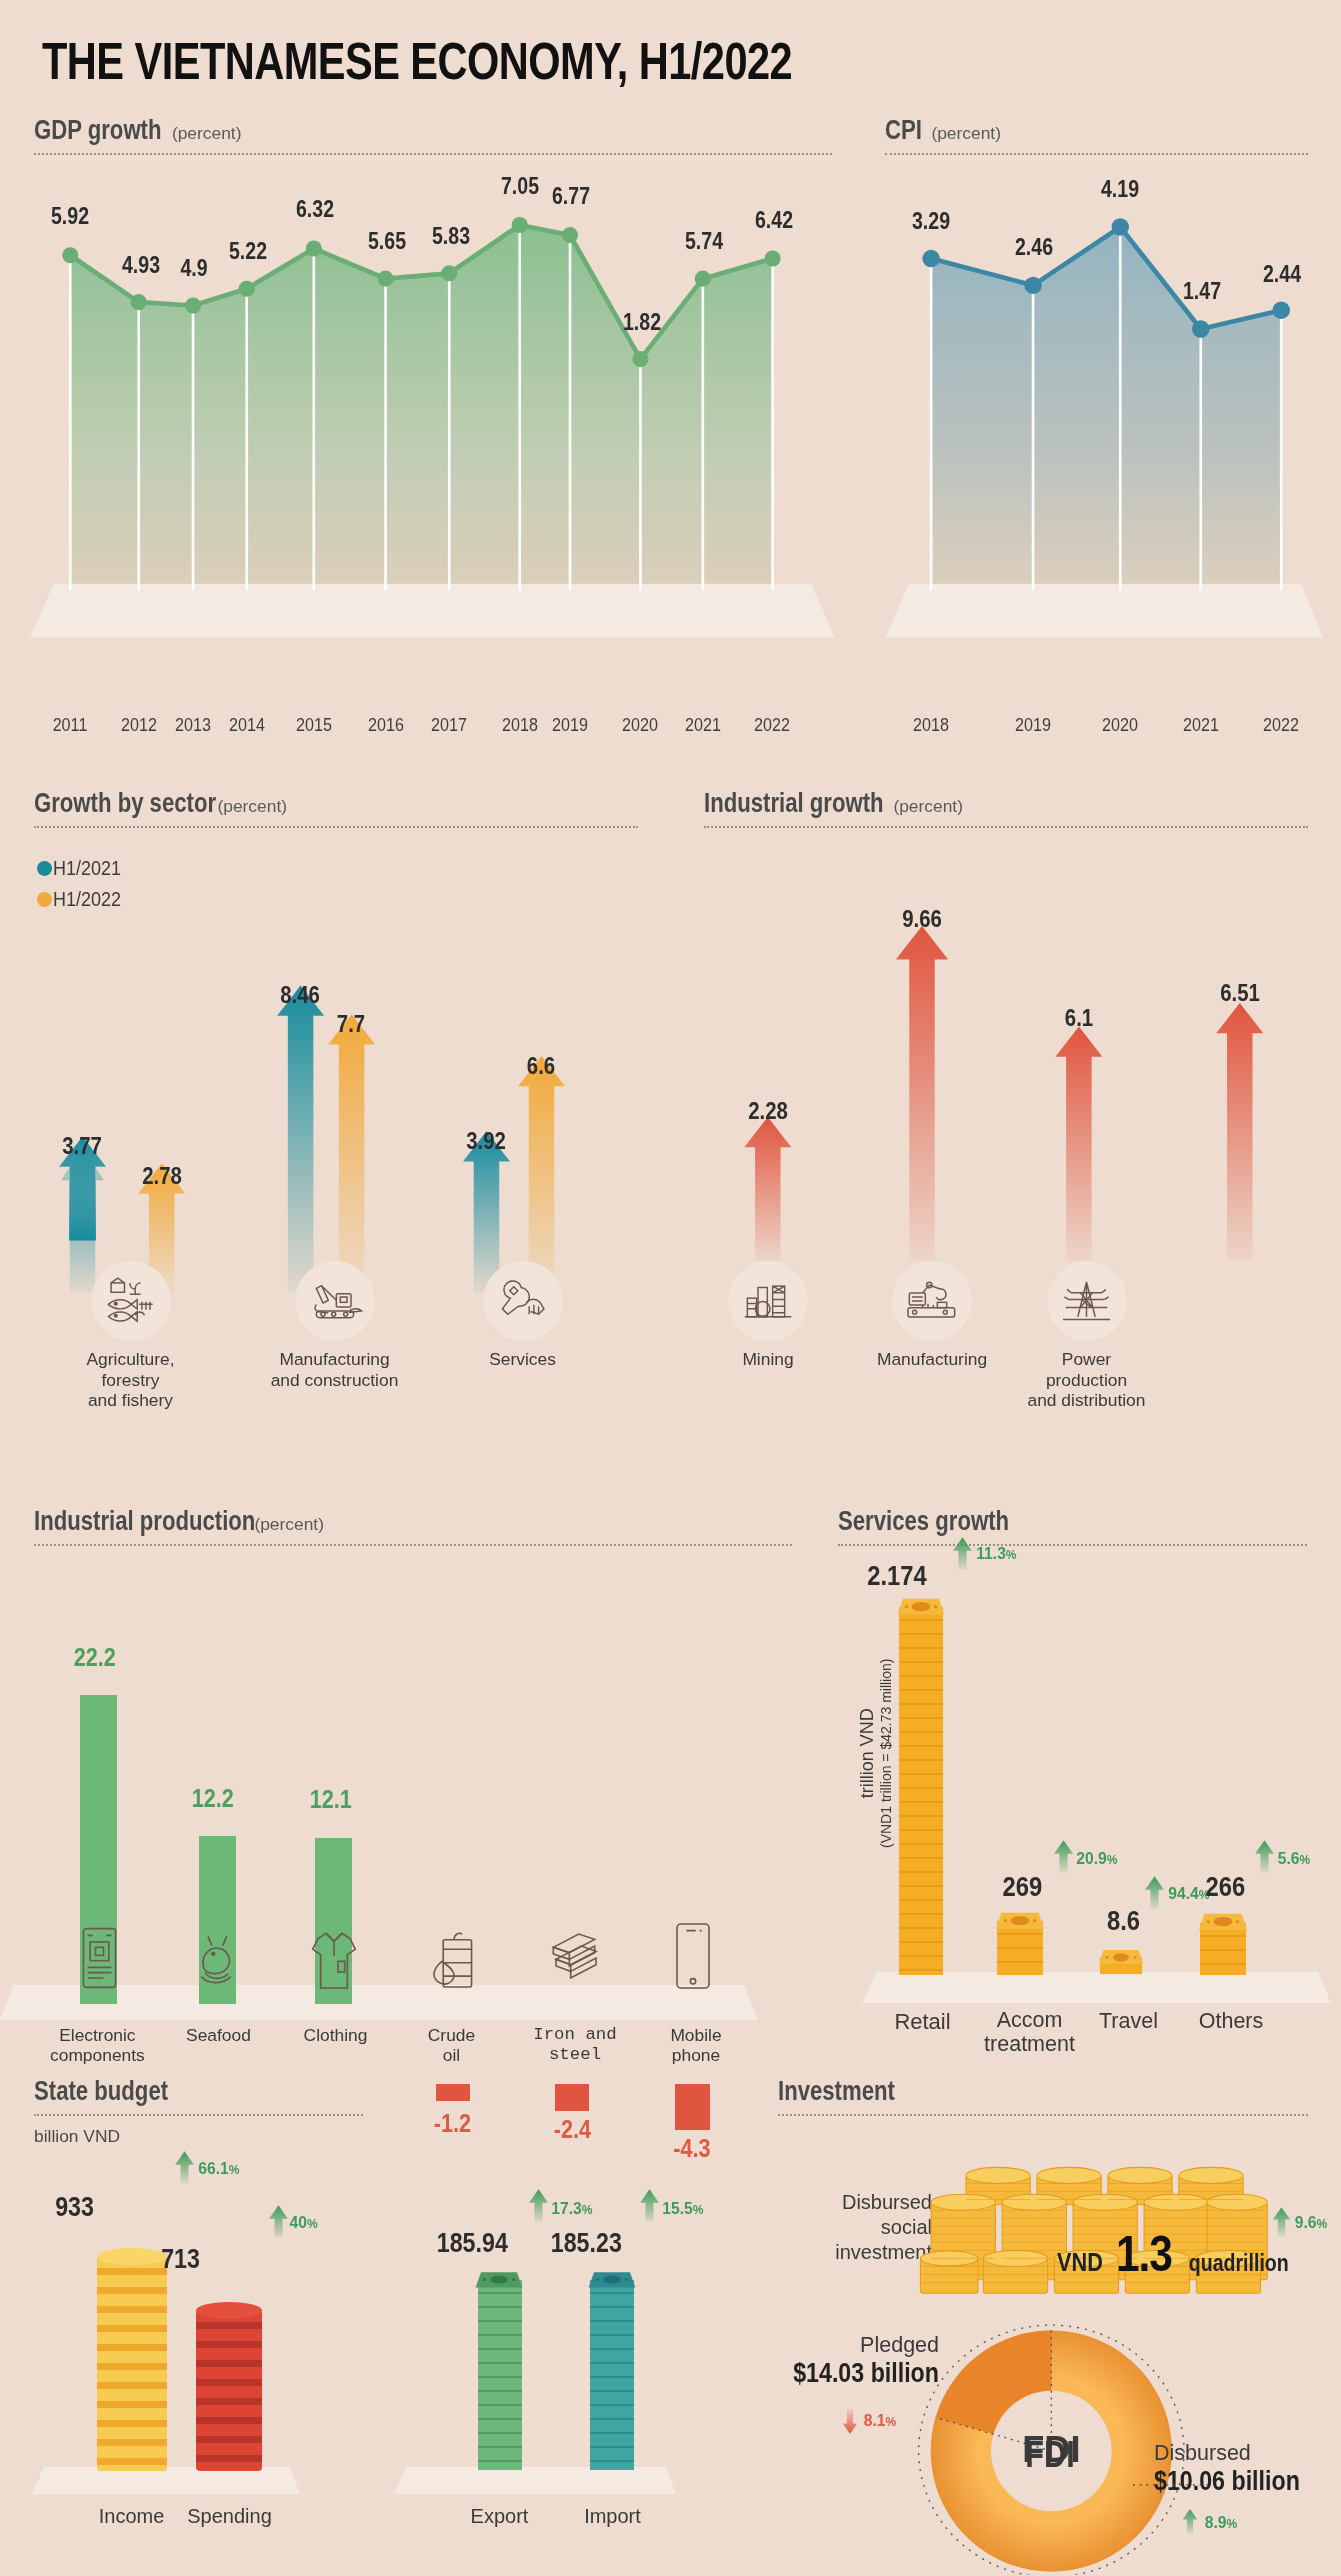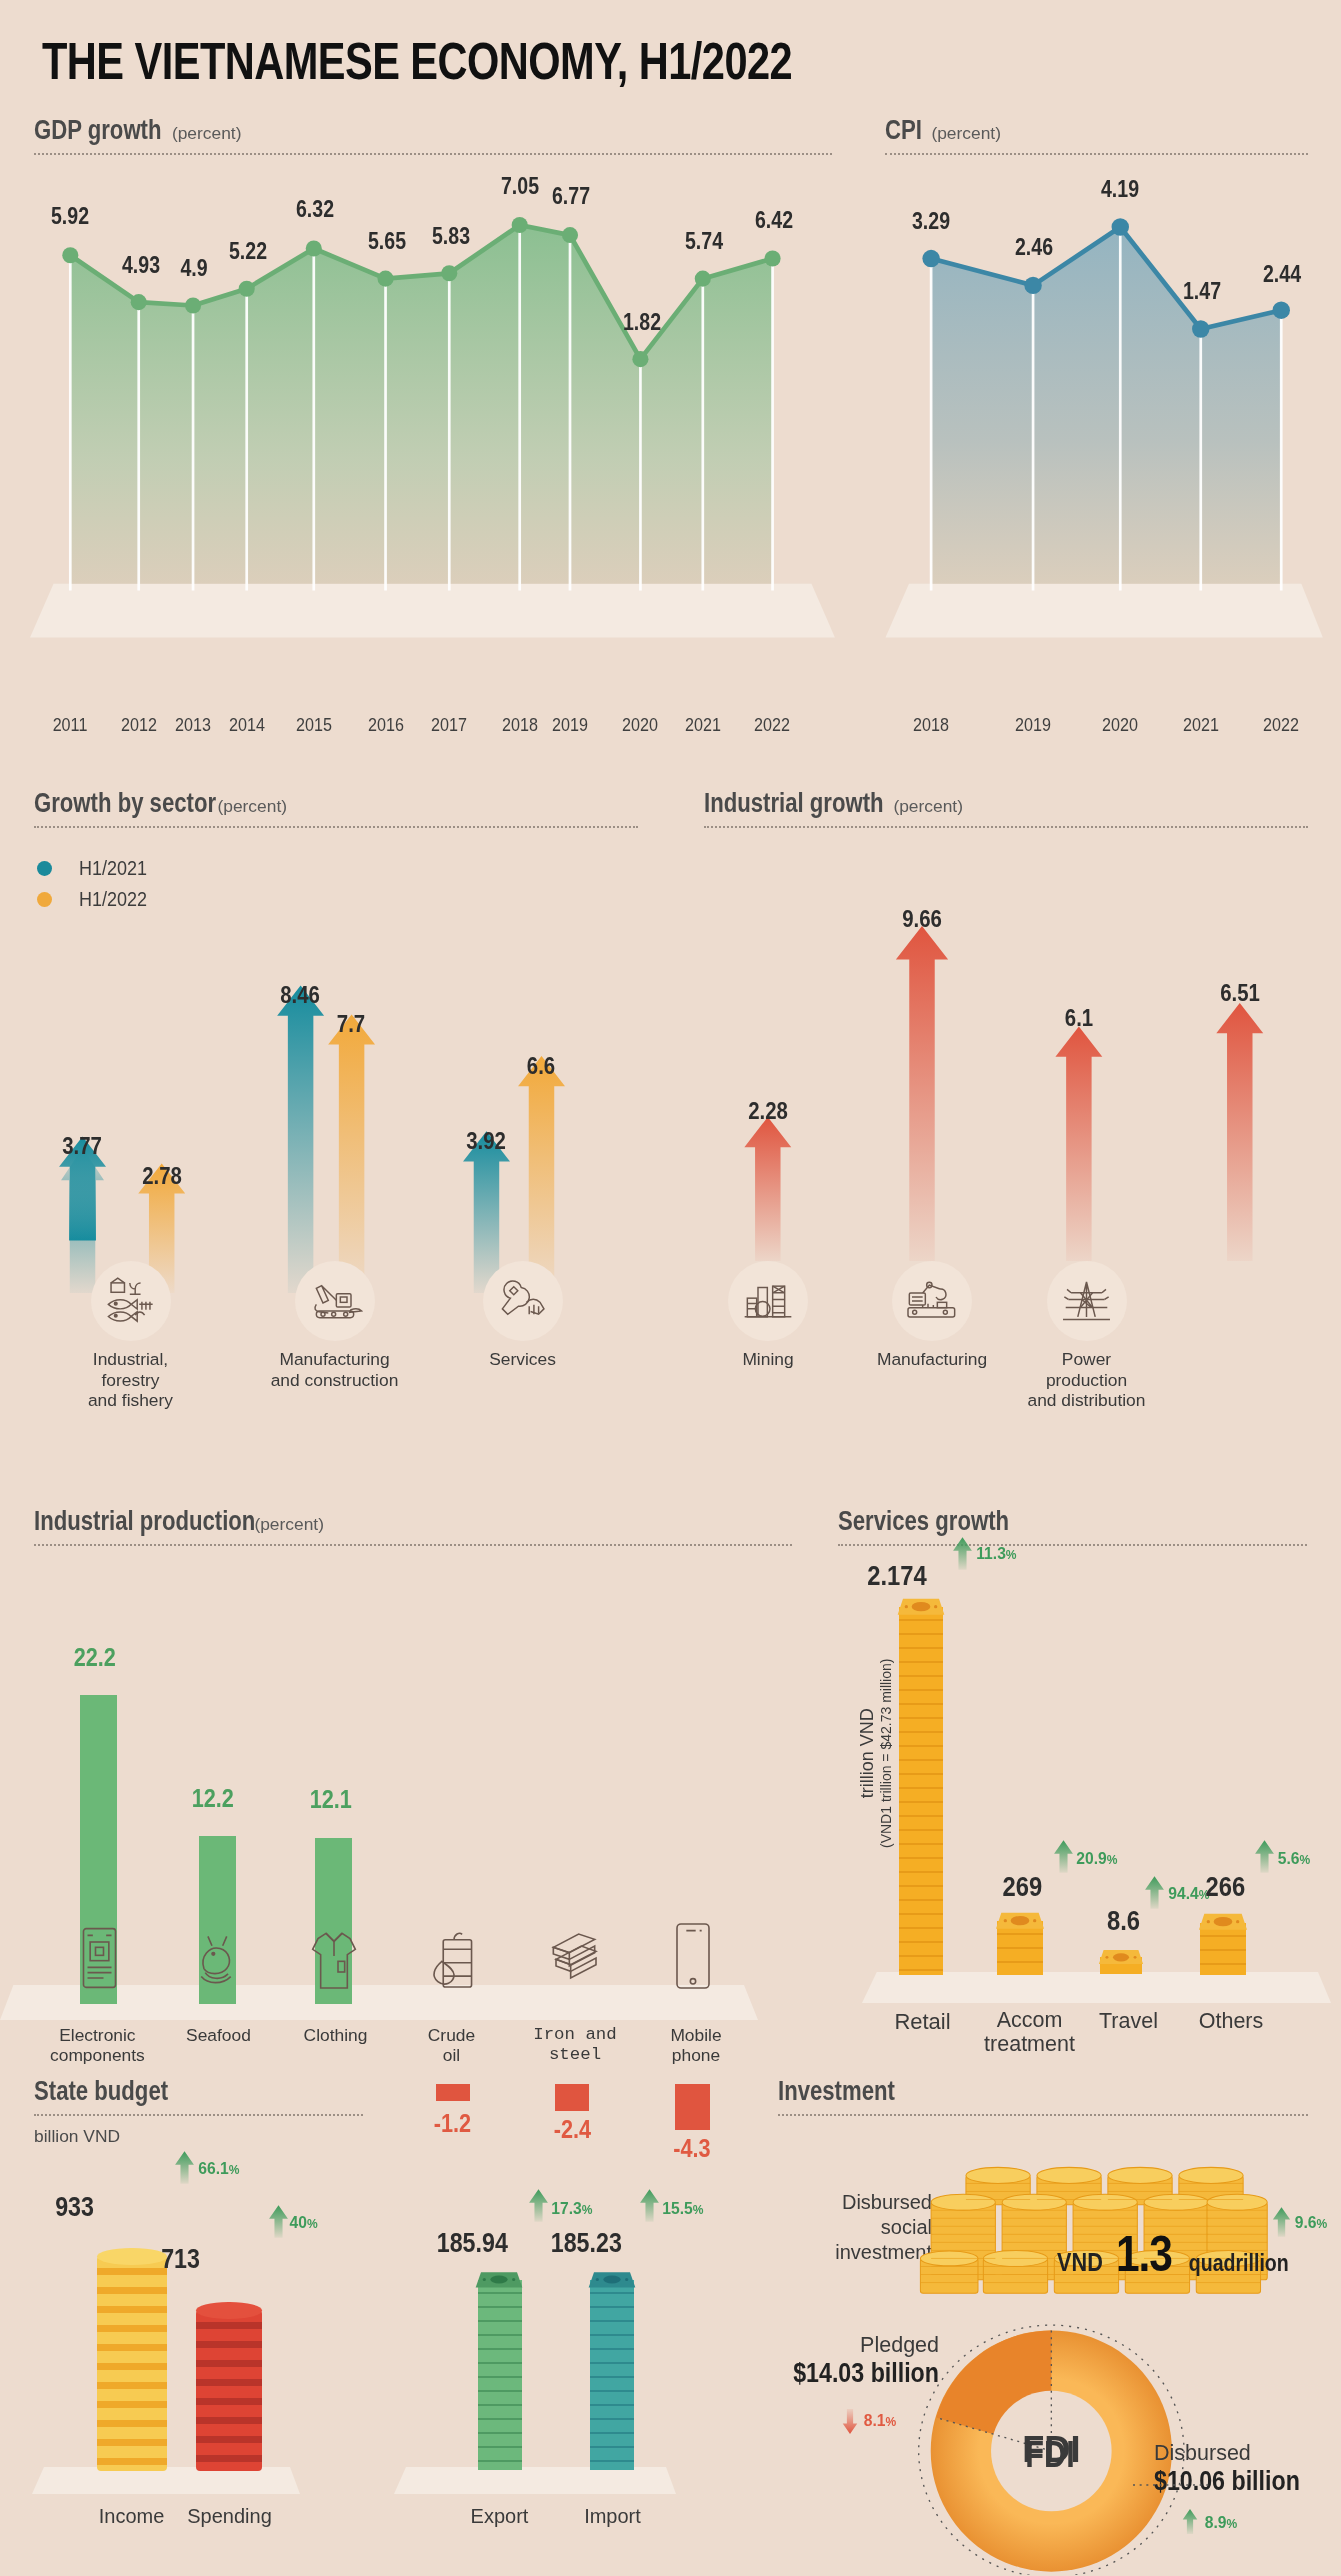--- a/index.html
+++ b/index.html
@@ -55,21 +55,21 @@
   .cat-label{
      font-size:17.4px; color:#3a3a3a; line-height:1.18; margin-top:8px;
      font-family:"Liberation Sans", sans-serif;
   }
   .arr-val{
      position:absolute; font-size:24px; font-weight:bold; color:#2d2d2d;
      font-family:"Liberation Sans Narrow","Liberation Sans",sans-serif;
      transform:translateX(-50%) scaleX(.85); white-space:nowrap;
   }
   .legend{ position:absolute; }
-  .legend-row{ display:flex; align-items:center; gap:27px; margin-bottom:8px;}
+  .legend-row{ display:flex; align-items:center; gap:1px; margin-bottom:8px;}
   .legend-dot{ width:14.8px;height:14.8px;border-radius:50%; }
   .legend-lbl{ font-size:20px; color:#3c3c3c;
      font-family:"Liberation Sans Narrow","Liberation Sans",sans-serif; transform:scaleX(.9); transform-origin:left;}
 
   
   .ip-val{ font-size:25.5px; font-weight:bold;
      font-family:"Liberation Sans Narrow","Liberation Sans",sans-serif;
      transform:scaleX(.85); display:inline-block;}
   .ip-lbl{ font-size:17.4px; color:#3a3a3a; line-height:1.15; }
   .neg-val{ font-size:25.5px;font-weight:bold;color:#E05A42;
@@ -299,21 +299,21 @@
           <circle cx="19" cy="59" r="2" fill="#6B584E"></circle>
         <path d="M42,60 l9,-7 v14 z"></path>
         <rect x="12" y="10" width="20" height="14"></rect>
           <path d="M12,10 l10,-7 l10,7"></path>
         <path d="M40,10 c0,6 4,9 8,9 M48,19 v8 M48,19 c0,-6 4,-9 8,-9 M56,27 h-16"></path>
         <path d="M54,42 h20 M58,38 v12 M64,38 v12 M70,38 v12"></path>
         <path d="M48,58 c4,-6 10,-6 14,0"></path>
       </svg>
     </div>
     <div class="cat-label">
-      <div>Industrial,</div>
+      <div>Agriculture,</div>
       <div>forestry</div>
       <div>and fishery</div>
     </div>
   </div>
 
   <div class="arrow-col" style="left:254px; top:1261px; width:161px;">
     <div class="icon-circle">
       <svg width="56" height="44" viewBox="0 0 84 66" stroke="#6B584E" fill="none" stroke-width="2.2">
         <rect x="44" y="22" width="22" height="20" rx="2"></rect>
         <rect x="50" y="27" width="10" height="8"></rect>

